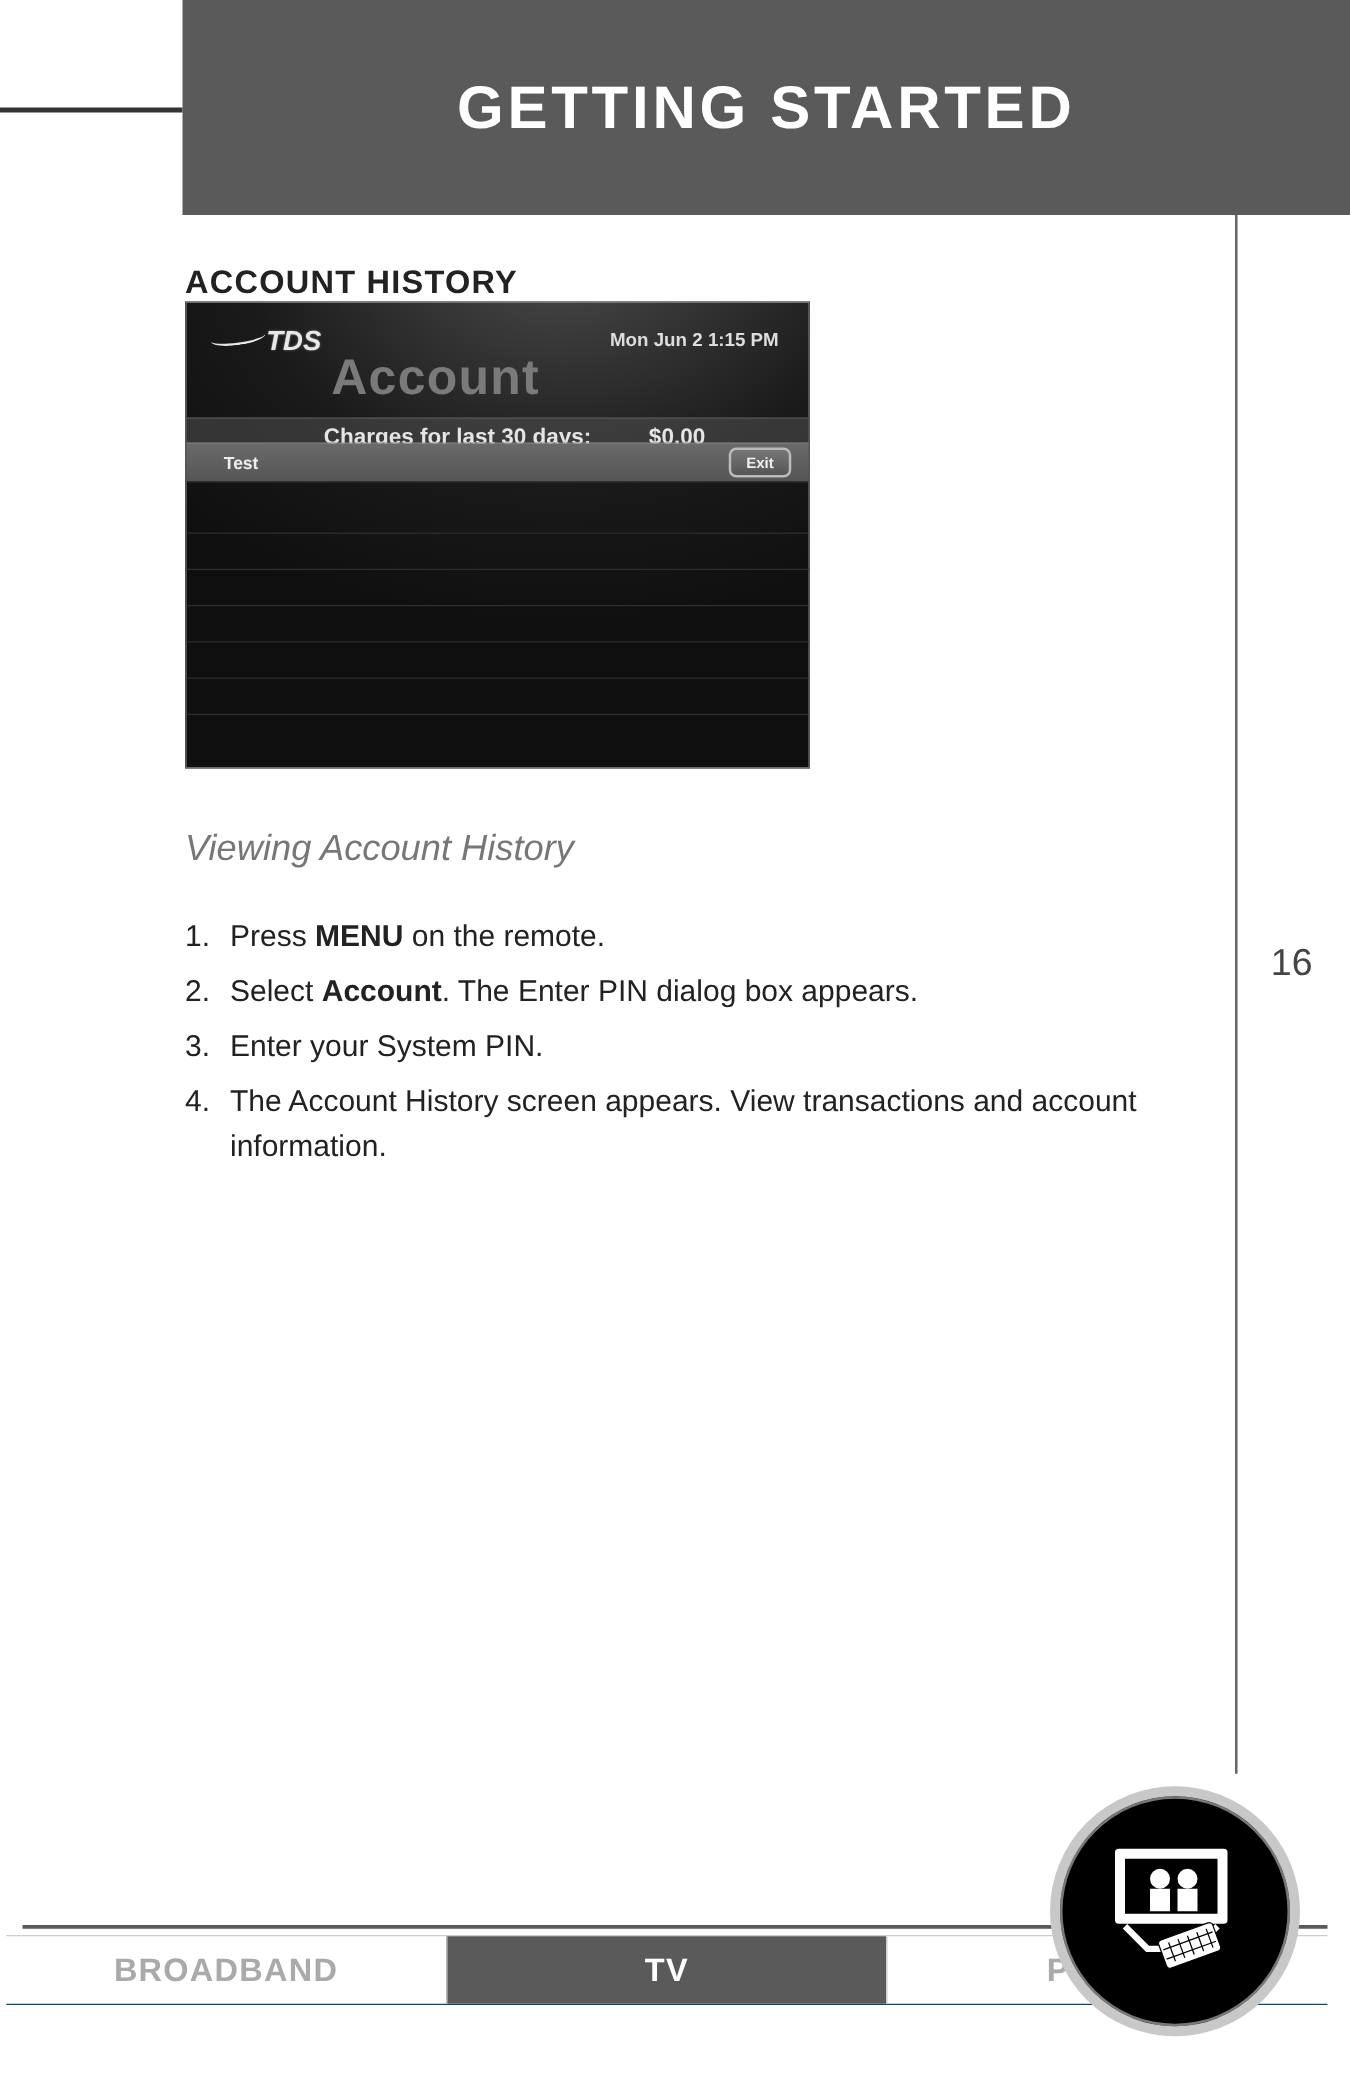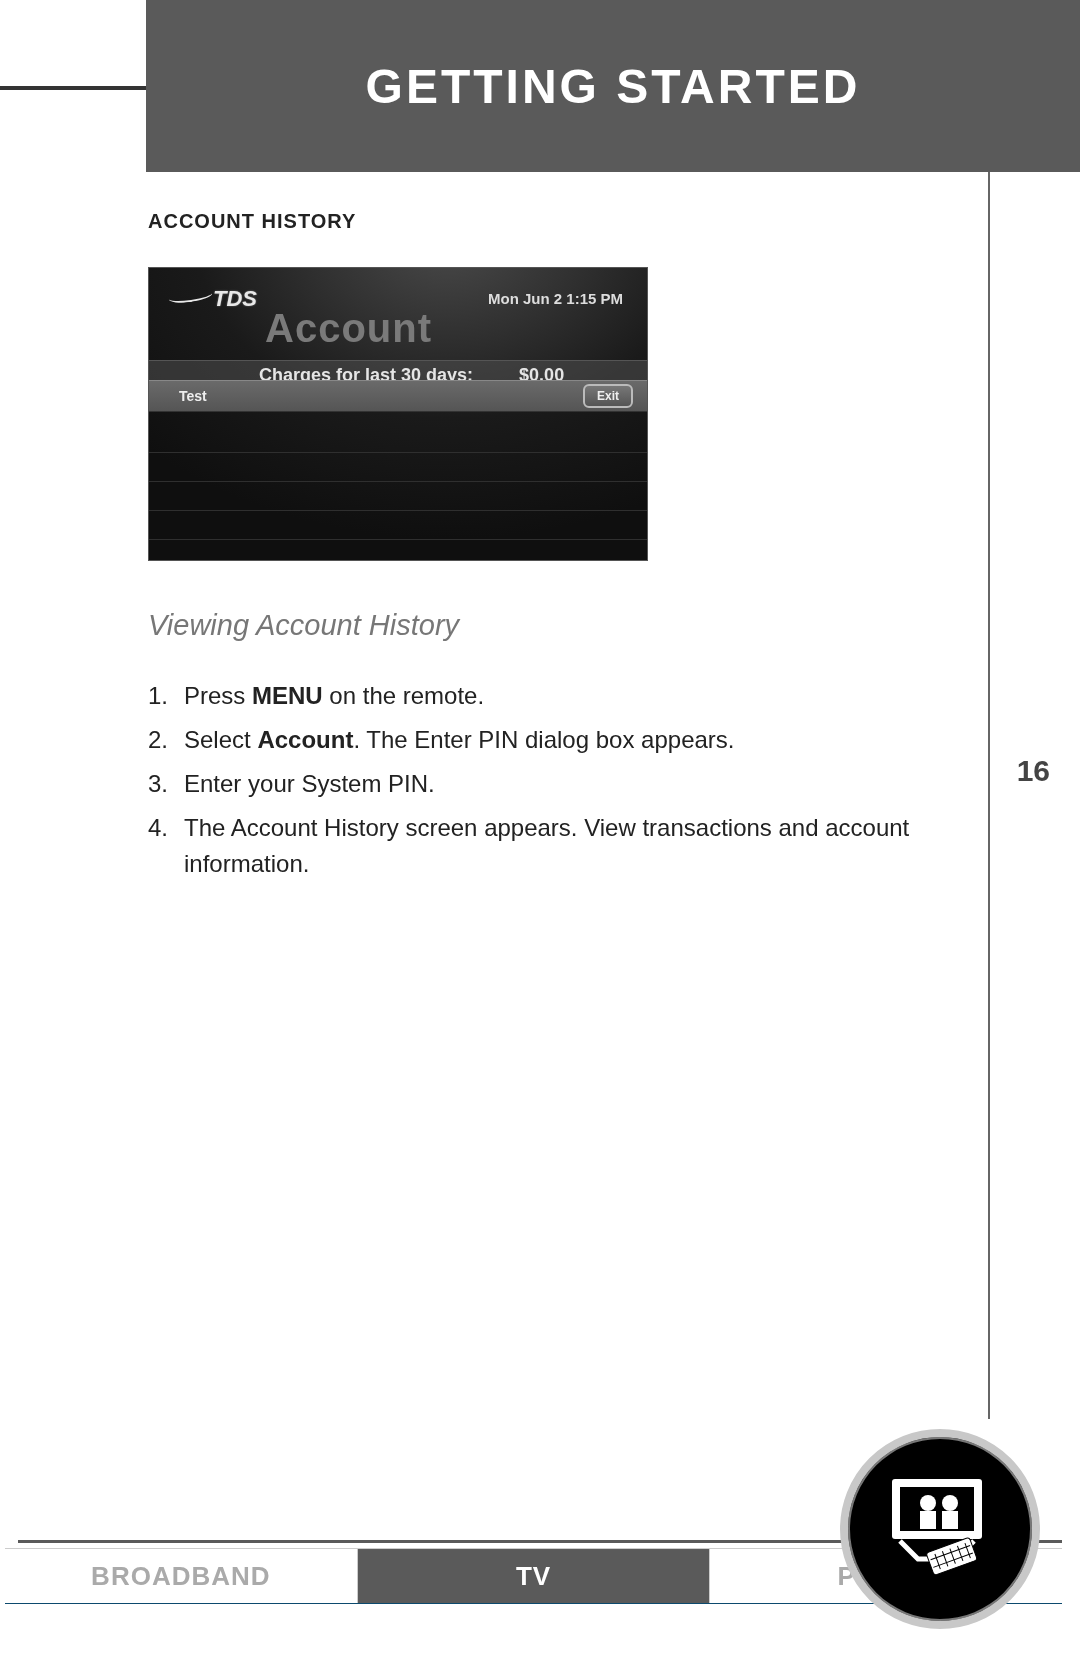--- a/index.html
+++ b/index.html
@@ -19,25 +19,25 @@
 
     .side-rule {
       position: absolute; top: 172px; bottom: 250px; right: 90px; width: 2px; background: #666;
     }
 
     .content {
       position: absolute; top: 210px; left: 148px; right: 120px;
     }
 
     .section-heading {
-      font-size: 20px; font-weight: 700; letter-spacing: 1px; color: #222; margin-bottom: 34px;
+      font-size: 26px; font-weight: 700; letter-spacing: 1px; color: #222; 
     }
 
     .screenshot {
-      width: 500px; height: 294px; background: #1c1c1c; border: 1px solid #555; position: relative; overflow: hidden;
+      width: 500px; height: 374px; background: #1c1c1c; border: 1px solid #555; position: relative; overflow: hidden;
       background: radial-gradient(ellipse 420px 300px at 60% -10%, #4a4a4a 0%, #1a1a1a 60%, #0f0f0f 100%);
     }
     .ss-logo {
       position: absolute; top: 18px; left: 20px; color: #e8e8e8; font-style: italic; font-weight: 700; font-size: 22px;
       text-shadow: 0 0 2px rgba(255,255,255,0.4);
     }
     .ss-logo-swoosh {
       display:inline-block; width: 44px; height: 12px; border-bottom: 2px solid #e8e8e8; border-radius: 50%;
       transform: rotate(-8deg) translateY(-4px); vertical-align: middle;
     }
@@ -69,21 +69,21 @@
     .subheading {
       margin-top: 48px; font-size: 29px; font-style: italic; color: #777; font-weight: 400;
     }
 
     .steps { margin-top: 36px; list-style: none; counter-reset: step; }
     .steps li { font-size: 24px; line-height: 1.5; margin-bottom: 8px; padding-left: 36px; position: relative; color: #222; }
     .steps li::before { counter-increment: step; content: counter(step) "."; position: absolute; left: 0; }
     .steps b { font-weight: 700; }
 
     .page-number {
-      position: absolute; top: 754px; right: 30px; font-size: 30px; color: #444; font-weight: 700;
+      position: absolute; top: 754px; right: 30px; font-size: 30px; color: #444; font-weight: 400;
     }
 
     .footer-rule-outer {
       position: absolute; left: 18px; right: 18px; bottom: 126px; height: 3px; background: #5a5a5a;
     }
     .footer-tabs {
       position: absolute; left: 5px; right: 18px; bottom: 65px; height: 56px; display:flex; border-top:1px solid #ccc; border-bottom:1px solid #0c4a6e;
     }
     .footer-tab { flex:1; display:flex; align-items:center; justify-content:center; font-size: 26px; font-weight:700; letter-spacing:1px; color:#aaa; }
     .footer-tab.active { background:#5a5a5a; color:#fff; }

